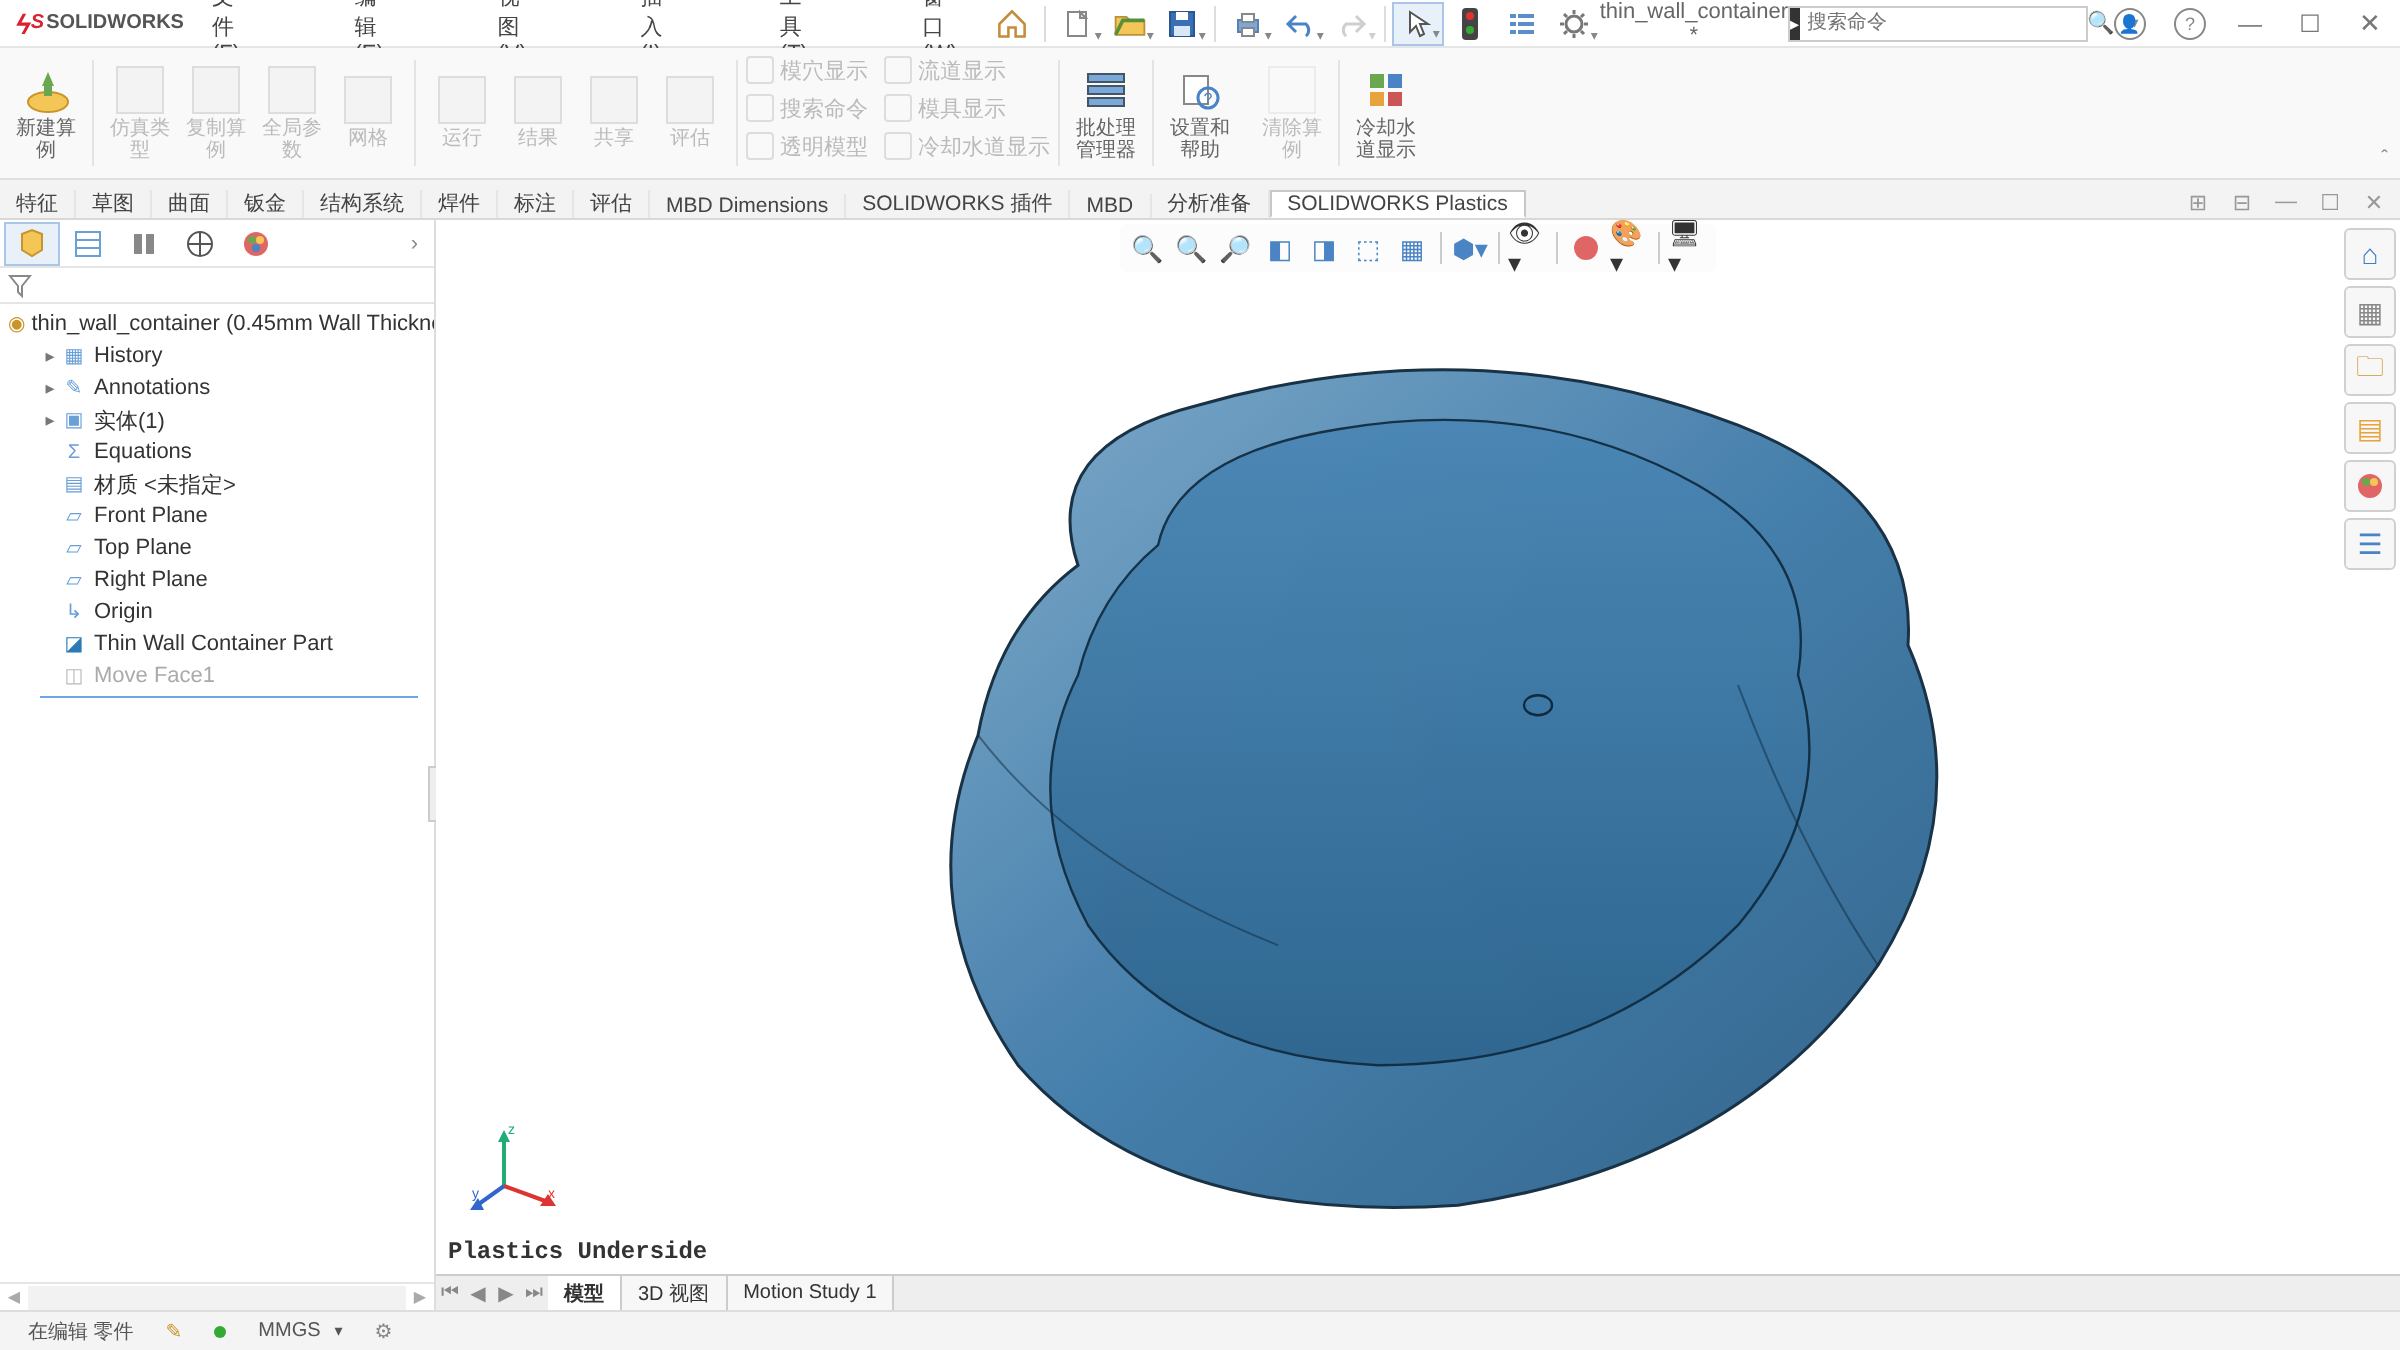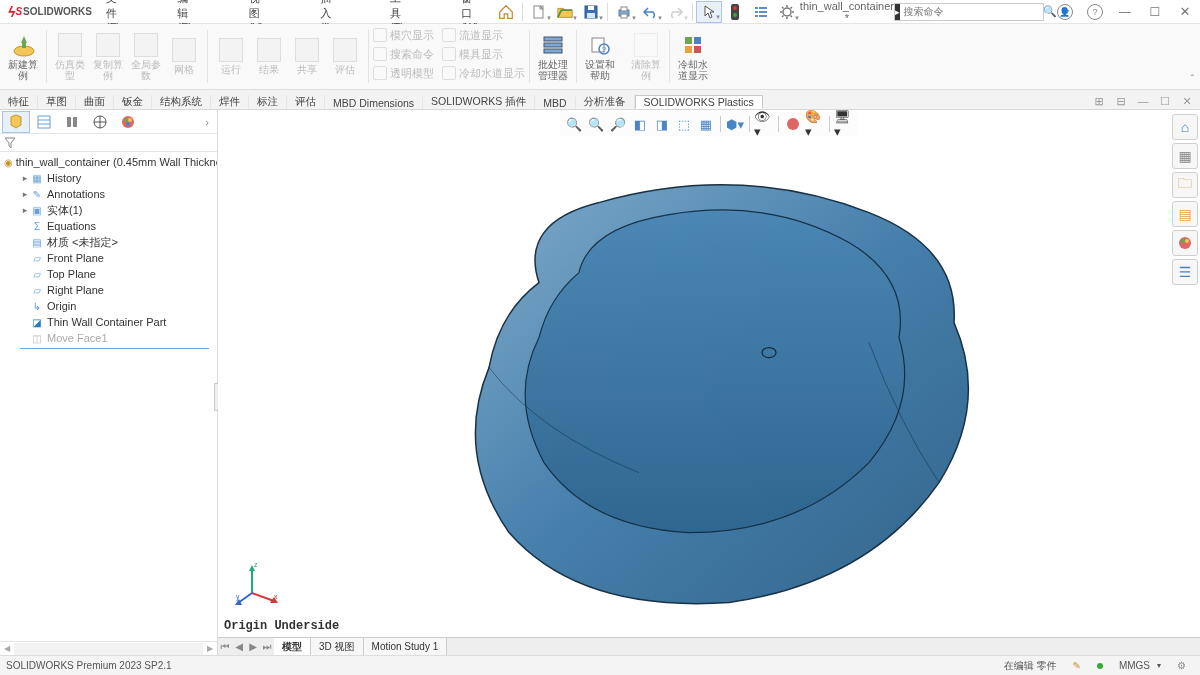--- a/index.html
+++ b/index.html
@@ -541,21 +541,21 @@
       <line x1="18" y1="34" x2="18" y2="10" stroke="#2a7" stroke-width="2"></line>
         <polygon points="18,6 15,12 21,12" fill="#2a7"></polygon>
       <line x1="18" y1="34" x2="40" y2="42" stroke="#d33" stroke-width="2"></line>
         <polygon points="44,44 36,44 40,38" fill="#d33"></polygon>
       <line x1="18" y1="34" x2="4" y2="44" stroke="#36c" stroke-width="2"></line>
         <polygon points="1,46 8,46 5,40" fill="#36c"></polygon>
       <text x="20" y="8" font-size="7" fill="#2a7">z</text>
       <text x="40" y="40" font-size="7" fill="#d33">x</text>
       <text x="2" y="40" font-size="7" fill="#36c">y</text>
     </svg>
-    <div class="vp-label">Origin Underside</div>
+    <div class="vp-label">Plastics Underside</div>
 
     <div class="right-bar">
       <div class="rb" style="color:#3a7fc2;">⌂</div>
       <div class="rb" style="color:#888;">▦</div>
       <div class="rb" style="color:#c9952b;">🗀</div>
       <div class="rb" style="color:#e8a33d;">▤</div>
       <div class="rb">
           <svg width="16" height="16">
             <circle cx="8" cy="8" r="6" fill="#e06666"></circle>
             <circle cx="6" cy="6" r="2" fill="#6aa84f"></circle>
@@ -571,21 +571,20 @@
       <span class="nav">▶</span>
       <span class="nav">⏭</span>
       <div class="vtab active">模型</div>
       <div class="vtab">3D 视图</div>
       <div class="vtab">Motion Study 1</div>
     </div>
   </div>
 </div>
 
 <div class="status">
-  <div class="st-left">SOLIDWORKS Premium 2023 SP2.1</div>
   <div class="st-item">在编辑 零件</div>
   <div class="st-item">
       <span style="color:#c9952b;">✎</span>
     </div>
   <div class="st-item">
       <span class="dot" style="background:#3a3;"></span>
     </div>
   <div class="st-item">
       <span>MMGS</span>
       <span style="font-size:8px;margin-left:3px;">▾</span>

